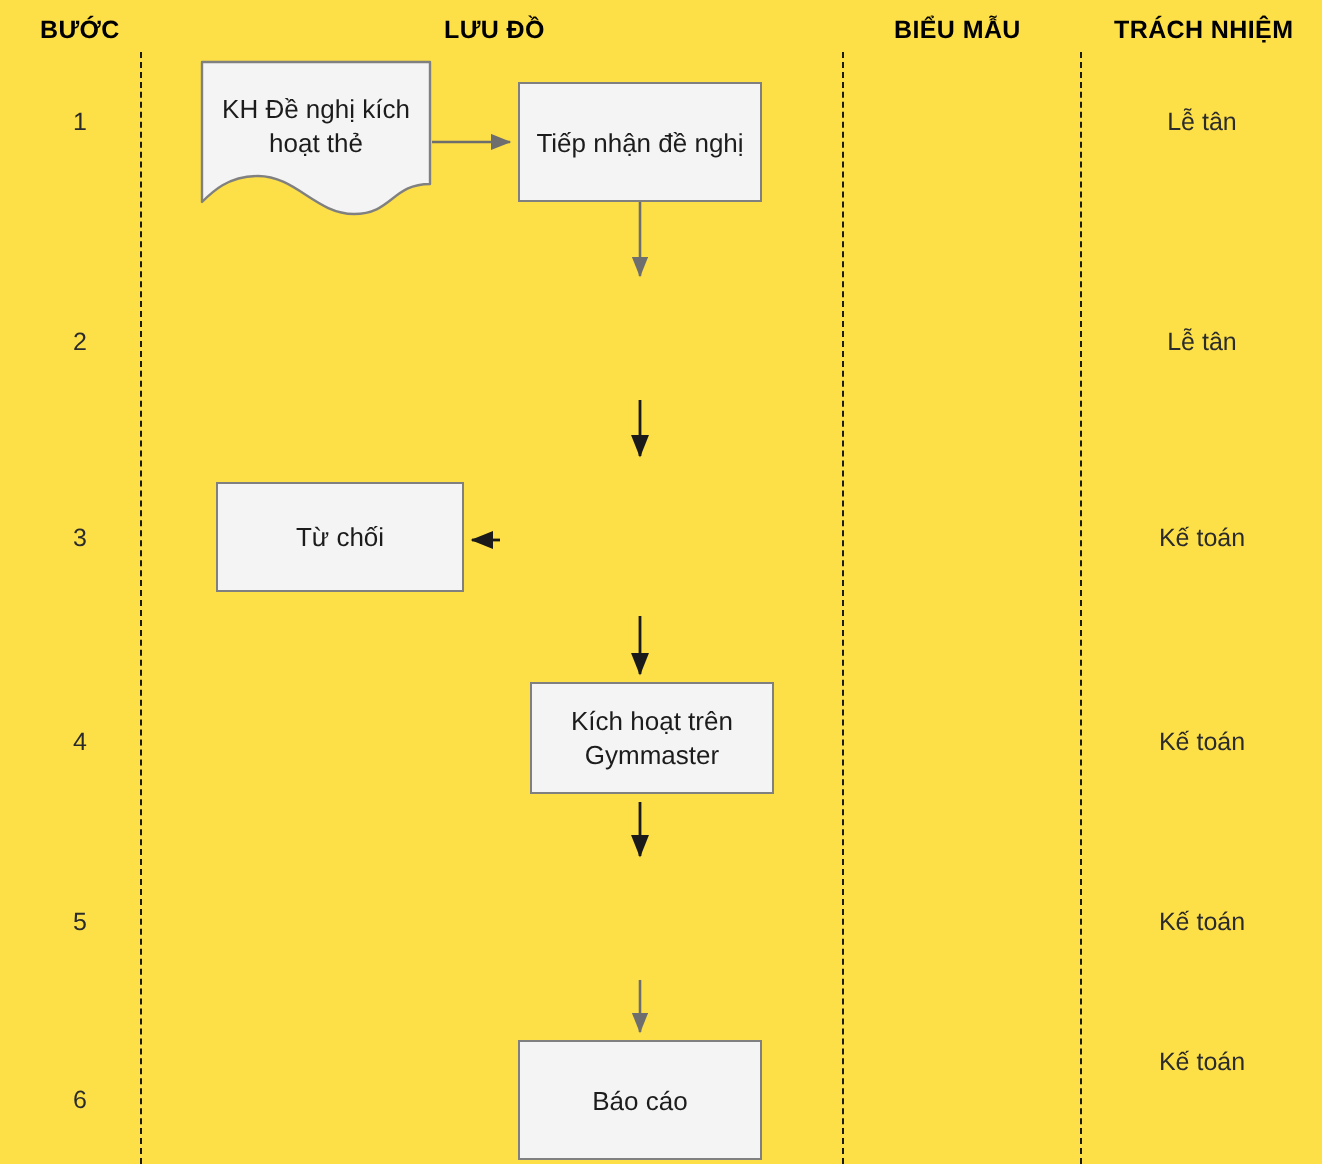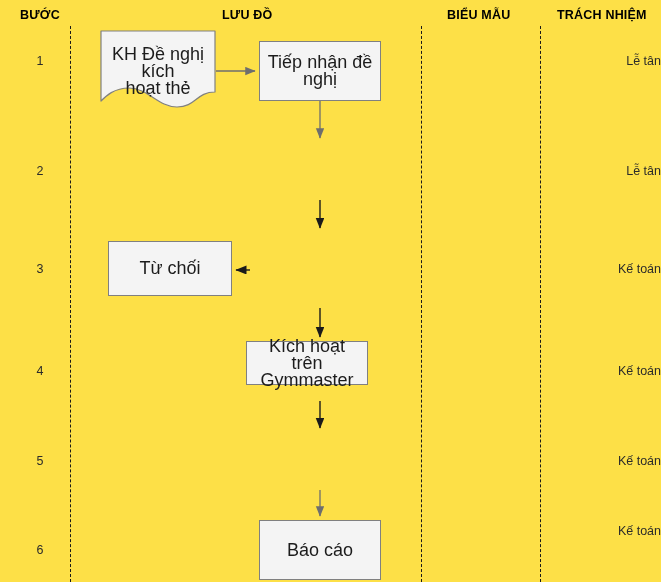--- a/index.html
+++ b/index.html
@@ -40,33 +40,33 @@
     font-size: 12.5px;
     color: #2b2b2b;
     text-align: center;
     width: 30px;
   }
   
   .resp {
     position: absolute;
     font-size: 12.5px;
     color: #2b2b2b;
-    text-align: right;
+    text-align: center;
     width: 120px;
     white-space: nowrap;
   }
   
   .node {
     position: absolute;
     box-sizing: border-box;
     display: flex;
     align-items: center;
     justify-content: center;
     text-align: center;
-    font-size: 18px;
+    font-size: 13px;
     line-height: 17px;
     color: #1c1c1c;
   }
   .node.process {
     background: #f4f4f4;
     border: 1.2px solid #808080;
   }
   .node .label {
     padding: 0 6px;
     white-space: pre-line;
@@ -170,21 +170,21 @@
   <div class="node process" style="left:259px; top:41px; width:122px; height:60px;">
     <div class="label">Tiếp nhận đề nghị</div>
   </div>
 
 
 
   <div class="node process" style="left:108px; top:241px; width:124px; height:55px;">
     <div class="label">Từ chối</div>
   </div>
 
-  <div class="node process" style="left:246px; top:341px; width:122px; height:44px;">
+  <div class="node process" style="left:265px; top:341px; width:122px; height:56px;">
     <div class="label">Kích hoạt trên
 Gymmaster</div>
   </div>
 
 
   <div class="node process" style="left:259px; top:520px; width:122px; height:60px;">
     <div class="label">Báo cáo</div>
   </div>
 
 </div>

